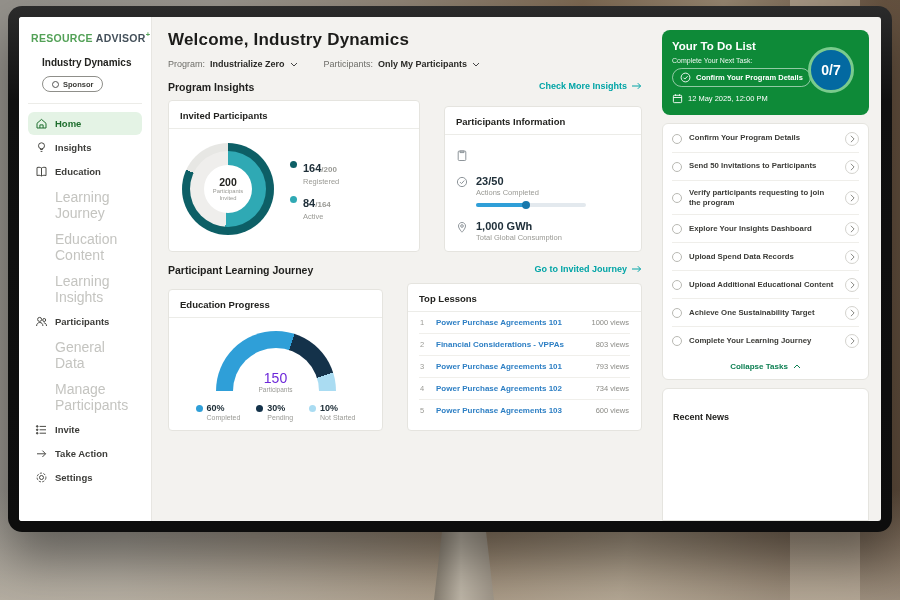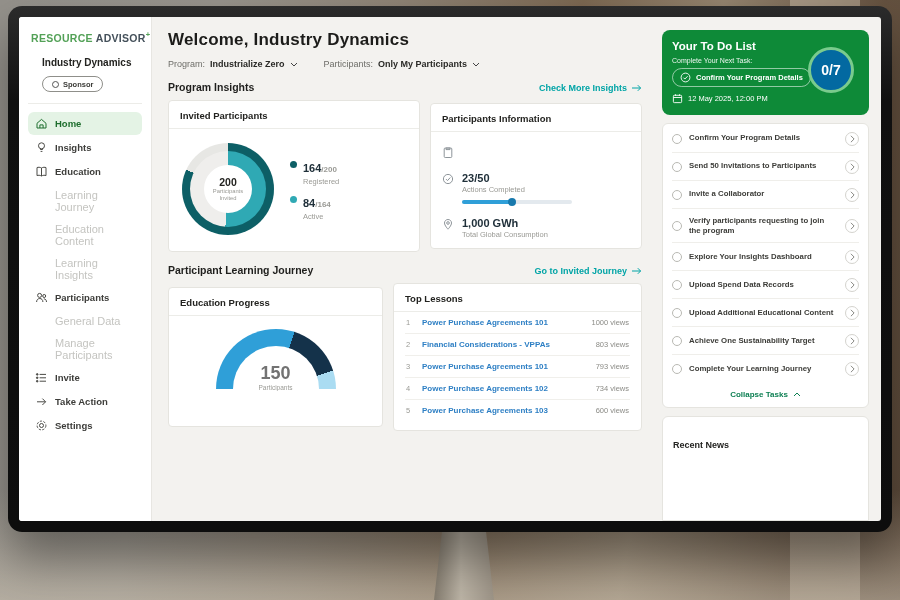--- a/index.html
+++ b/index.html
@@ -30,33 +30,33 @@
   .sponsor{display:inline-flex;align-items:center;gap:4px;border:1px solid #8f8f8a;border-radius:10px;
     padding:2.5px 9px;font-size:7.5px;font-weight:bold;color:#3a3a36;margin-left:14px;cursor:pointer}
   .sponsor .sdot{width:7px;height:7px;border:1.5px solid #555;border-radius:50%}
   .sidebar hr{border:none;border-top:1px solid #ececе8;border-top:1px solid #ecece8;margin:11px 0 8px}
   .nav{display:flex;flex-direction:column;gap:1px}
   .nav-item{display:flex;align-items:center;gap:7px;padding:5px 7px;font-size:9.5px;font-weight:bold;
     color:#3d3d3a;border-radius:6px;cursor:pointer}
   .nav-item svg{color:#4a4a46;flex:0 0 auto}
   .nav-item.active{background:#e4f3e5;color:#1e6e2e}
   .nav-item.active svg{color:#1e6e2e}
-  .nav-sub{padding:4.5px 7px 4.5px 27px;font-size:11px;font-weight:normal;color:#c4c4c0;cursor:pointer}
+  .nav-sub{padding:4.5px 7px 4.5px 27px;font-size:14px;font-weight:normal;color:#c4c4c0;cursor:pointer}
 
   
   .main{flex:1;min-width:0;padding:13px 15px 0 16px}
   .welcome{font-size:17px;font-weight:bold;color:#1c1c1a;letter-spacing:.2px}
   .filters{display:flex;gap:26px;margin-top:9px}
   .filter{display:flex;align-items:center;gap:5px;font-size:9px;cursor:pointer}
   .filter .lab{color:#6e6e69}
   .filter .val{font-weight:bold;color:#2a2a27;display:flex;align-items:center;gap:5px}
-  .sec{display:flex;justify-content:space-between;align-items:flex-end;margin-top:12px}
+  .sec{display:flex;justify-content:space-between;align-items:flex-start;margin-top:12px}
   .sec .t{font-size:10.5px;font-weight:bold;color:#1f1f1d}
   .seclink{display:flex;align-items:center;gap:4px;font-size:9px;font-weight:bold;color:#00a4a6;cursor:pointer}
-  .cards{display:flex;gap:10px;margin-top:7px;align-items:center}
+  .cards{display:flex;gap:24px;margin-top:7px;align-items:flex-end}
   .card{background:#fff;border:1px solid #e5e4df;border-radius:4px;padding:9px 11px}
   .card-title{font-size:9.5px;font-weight:bold;color:#232320;margin:-9px -11px 0;padding:9px 11px 7px;
     border-bottom:1px solid #ecece8}
 
   
   .card-invited{width:252px;min-height:152px}
   .invited-body{display:flex;align-items:center;gap:16px;padding:14px 2px 4px}
   .donut{position:relative;width:92px;height:92px;border-radius:50%;
     background:conic-gradient(#0d5f66 0 295deg,#e7e7e4 295deg 360deg)}
   .donut-r2{position:absolute;inset:8px;border-radius:50%;
@@ -81,21 +81,21 @@
   .bar i{display:block;height:100%;background:#2f9fd8;border-radius:2px;position:relative}
   .bar i::after{content:"";position:absolute;right:-3px;top:-2px;width:8px;height:8px;background:#1879ad;border-radius:50%}
 
   
   .card-edu{width:215px;min-height:140px}
   .gauge{position:relative;width:120px;height:62px;overflow:hidden;margin:13px auto 0}
   .gauge-c{position:absolute;left:0;top:0;width:120px;height:120px;border-radius:50%;
     background:conic-gradient(from 270deg,#2f9fd8 0deg 108deg,#14324a 108deg 162deg,#aadcf2 162deg 180deg,transparent 180deg 360deg)}
   .gauge-hole{position:absolute;left:17px;top:17px;width:86px;height:86px;border-radius:50%;background:#fff}
   .gauge-txt{position:absolute;left:0;right:0;bottom:0;text-align:center}
-  .gauge-txt .cv{font-size:18px;font-weight:bold;color:#737373}
+  .gauge-txt .cv{font-size:14px;font-weight:normal;color:#6d28d9}
   .gauge-txt .cl{font-size:6.5px;color:#9a9a95}
   .eleg{display:flex;justify-content:center;gap:16px;margin-top:10px}
   .eleg .top{display:flex;align-items:center;gap:4px}
   .eleg .dot{width:7px;height:7px;border-radius:50%}
   .eleg .v{font-size:9px;font-weight:bold;color:#20303a}
   .eleg .sub{font-size:7px;color:#9a9a95;padding-left:11px;margin-top:1px}
 
   
   .card-lessons{flex:1;min-width:0}
   .lesson{display:flex;align-items:center;gap:8px;padding:6px 1px;border-bottom:1px solid #f0efeb;cursor:pointer}
@@ -318,20 +318,43 @@
           <div class="card card-edu">
             <div class="card-title">Education Progress</div>
             <div class="gauge">
               <div class="gauge-c"></div>
               <div class="gauge-hole"></div>
               <div class="gauge-txt">
                 <div class="cv">150</div>
                 <div class="cl">Participants</div>
               </div>
             </div>
+            <div class="eleg">
+              <div>
+                <div class="top">
+                    <span class="dot" style="background: rgb(47, 159, 216);"></span>
+                    <span class="v">60%</span>
+                  </div>
+                <div class="sub">Completed</div>
+              </div>
+              <div>
+                <div class="top">
+                    <span class="dot" style="background: rgb(20, 50, 74);"></span>
+                    <span class="v">30%</span>
+                  </div>
+                <div class="sub">Pending</div>
+              </div>
+              <div>
+                <div class="top">
+                    <span class="dot" style="background: rgb(170, 220, 242);"></span>
+                    <span class="v">10%</span>
+                  </div>
+                <div class="sub">Not Started</div>
+              </div>
+            </div>
           </div>
 
           <div class="card card-lessons">
             <div class="card-title">Top Lessons</div>
             <div class="lesson">
               <span class="rank">1</span>
               <span class="lt">Power Purchase Agreements 101</span>
               <span class="vw">1000 views</span>
             </div>
             <div class="lesson">
@@ -395,29 +418,20 @@
             <span class="cb"></span>
             <span class="tl">Send 50 Invitations to Participants</span>
             <span class="go">
                 <svg width="5" height="8" viewBox="0 0 6 10" fill="none" stroke="currentColor">
                   <path d="M1 1 L5 5 L1 9"></path>
                 </svg>
               </span>
           </div>
           <div class="task">
             <span class="cb"></span>
-            <span class="tl">Invite a Collaborator</span>
-            <span class="go">
-                <svg width="5" height="8" viewBox="0 0 6 10" fill="none" stroke="currentColor">
-                  <path d="M1 1 L5 5 L1 9"></path>
-                </svg>
-              </span>
-          </div>
-          <div class="task">
-            <span class="cb"></span>
             <span class="tl">Verify participants requesting to join the program</span>
             <span class="go">
                 <svg width="5" height="8" viewBox="0 0 6 10" fill="none" stroke="currentColor">
                   <path d="M1 1 L5 5 L1 9"></path>
                 </svg>
               </span>
           </div>
           <div class="task">
             <span class="cb"></span>
             <span class="tl">Explore Your Insights Dashboard</span>

